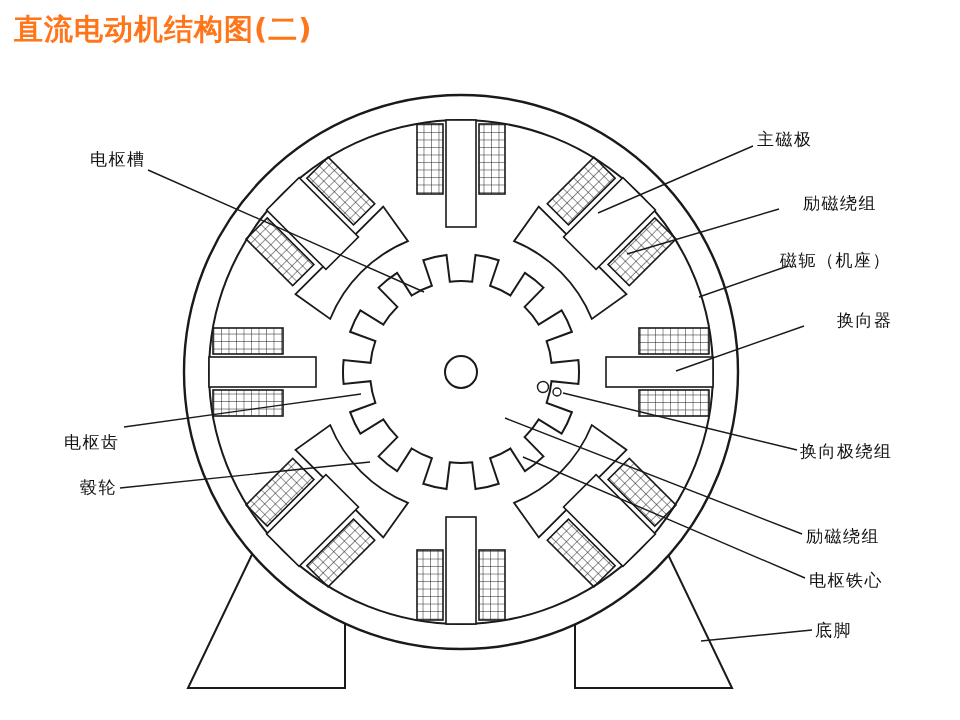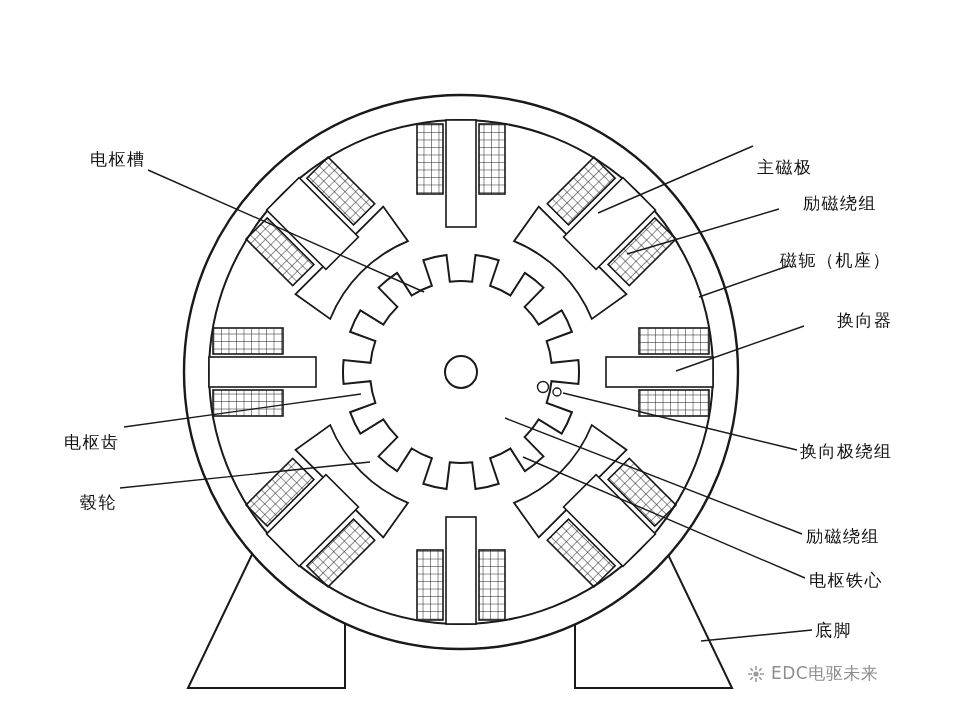--- a/index.html
+++ b/index.html
@@ -12,20 +12,21 @@
   .lbl{position:absolute;font-size:17px;color:#111;letter-spacing:1.5px;white-space:nowrap;}
   .watermark{position:absolute;left:746px;top:662px;display:flex;align-items:center;gap:5px;
              color:#8f8f8f;font-size:17px;}
   .watermark .txt{letter-spacing:0.5px;}
 </style>
 </head>
 <body>
 
 <div class="page">
 
+  <div class="title">直流电动机结构图(二)</div>
 
   <svg class="diagram" width="960" height="720" viewBox="0 0 960 720">
     <defs>
       <pattern id="grid" width="7.5" height="7.5" patternUnits="userSpaceOnUse">
         <path d="M7.5 0H0V7.5" fill="none" stroke="#1a1a1a" stroke-width="1"></path>
       </pattern>
 
       <g id="mainpole">
         <path d="M-62 -172 L-55 -130 A141 141 0 0 1 55 -130 L62 -172 Z" fill="#fff" stroke="#1a1a1a" stroke-width="1.8"></path>
         <rect x="-58" y="-246" width="30" height="66" fill="url(#grid)" stroke="#1a1a1a" stroke-width="1.6"></rect>
@@ -76,33 +77,24 @@
       <line x1="804" y1="326" x2="676" y2="371"></line>
       <line x1="797" y1="450" x2="563" y2="393"></line>
       <line x1="802" y1="534" x2="505" y2="418"></line>
       <line x1="805" y1="578" x2="523" y2="457"></line>
       <line x1="812" y1="630" x2="701" y2="641"></line>
     </g>
   </svg>
 
   <div class="lbl" style="left:90px;top:148px;">电枢槽</div>
   <div class="lbl" style="left:64px;top:431px;">电枢齿</div>
-  <div class="lbl" style="left:80px;top:491px;">毂轮</div>
-  <div class="lbl" style="left:757px;top:128px;margin-top:28px;">主磁极</div>
+  <div class="lbl" style="left:80px;top:476px;">毂轮</div>
+  <div class="lbl" style="left:757px;top:128px;">主磁极</div>
   <div class="lbl" style="left:783px;top:192px;margin-left:20px;">励磁绕组</div>
   <div class="lbl" style="left:780px;top:249px;text-align:center;">磁轭（机座）</div>
   <div class="lbl" style="left:807px;top:309px;margin-left:30px;">换向器</div>
   <div class="lbl" style="left:800px;top:440px;">换向极绕组</div>
   <div class="lbl" style="left:806px;top:525px;">励磁绕组</div>
   <div class="lbl" style="left:809px;top:569px;">电枢铁心</div>
   <div class="lbl" style="left:815px;top:619px;">底脚</div>
 
-  <div class="watermark">
-    <svg width="20" height="20" viewBox="0 0 20 20">
-      <g stroke="#9a9a9a" stroke-width="1.6" fill="none">
-        <path d="M10 2v4M10 14v4M2 10h4M14 10h4M4.3 4.3l2.6 2.6M13.1 13.1l2.6 2.6M15.7 4.3l-2.6 2.6M6.9 13.1l-2.6 2.6"></path>
-      </g>
-      <circle cx="10" cy="10" r="2.6" fill="#9a9a9a"></circle>
-    </svg>
-    <span class="txt">EDC电驱未来</span>
-  </div>
 
 </div>
 
 </body></html>

